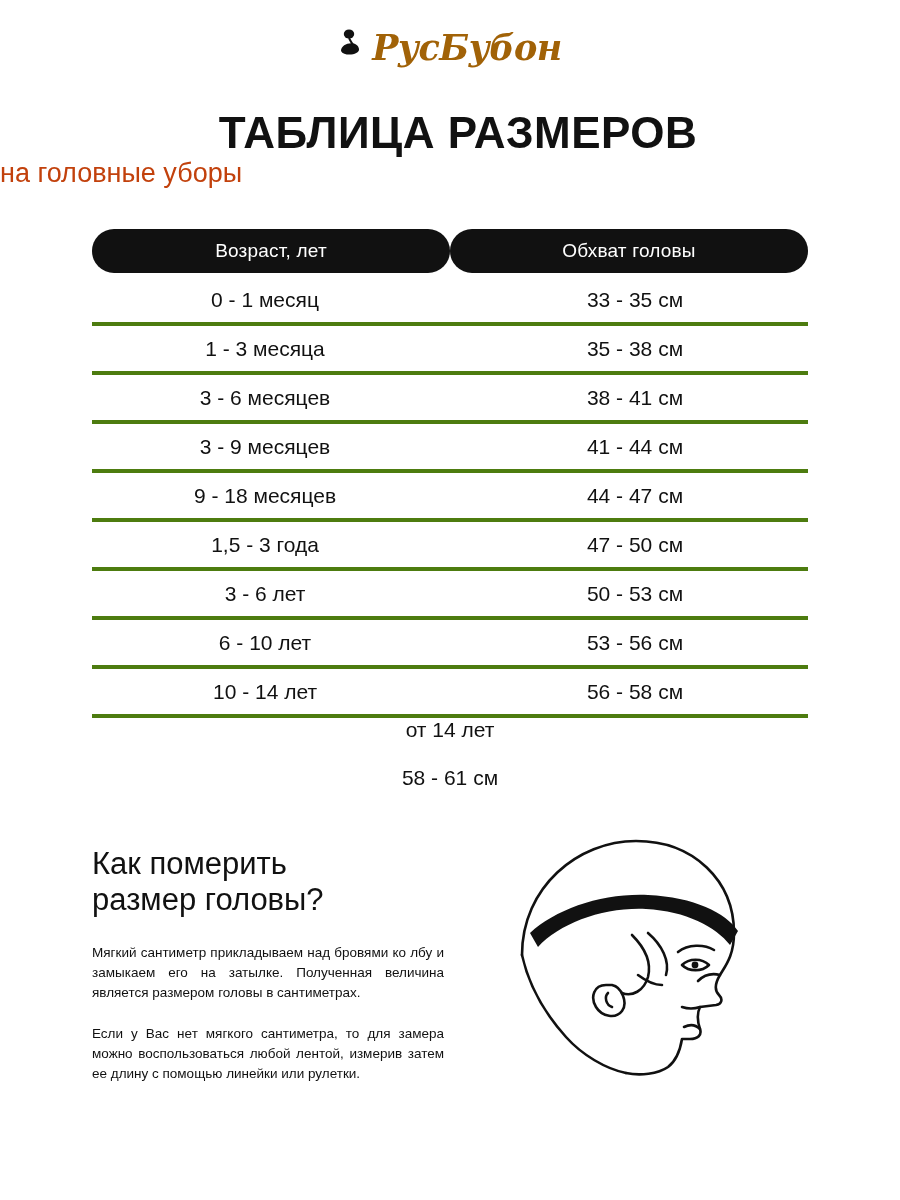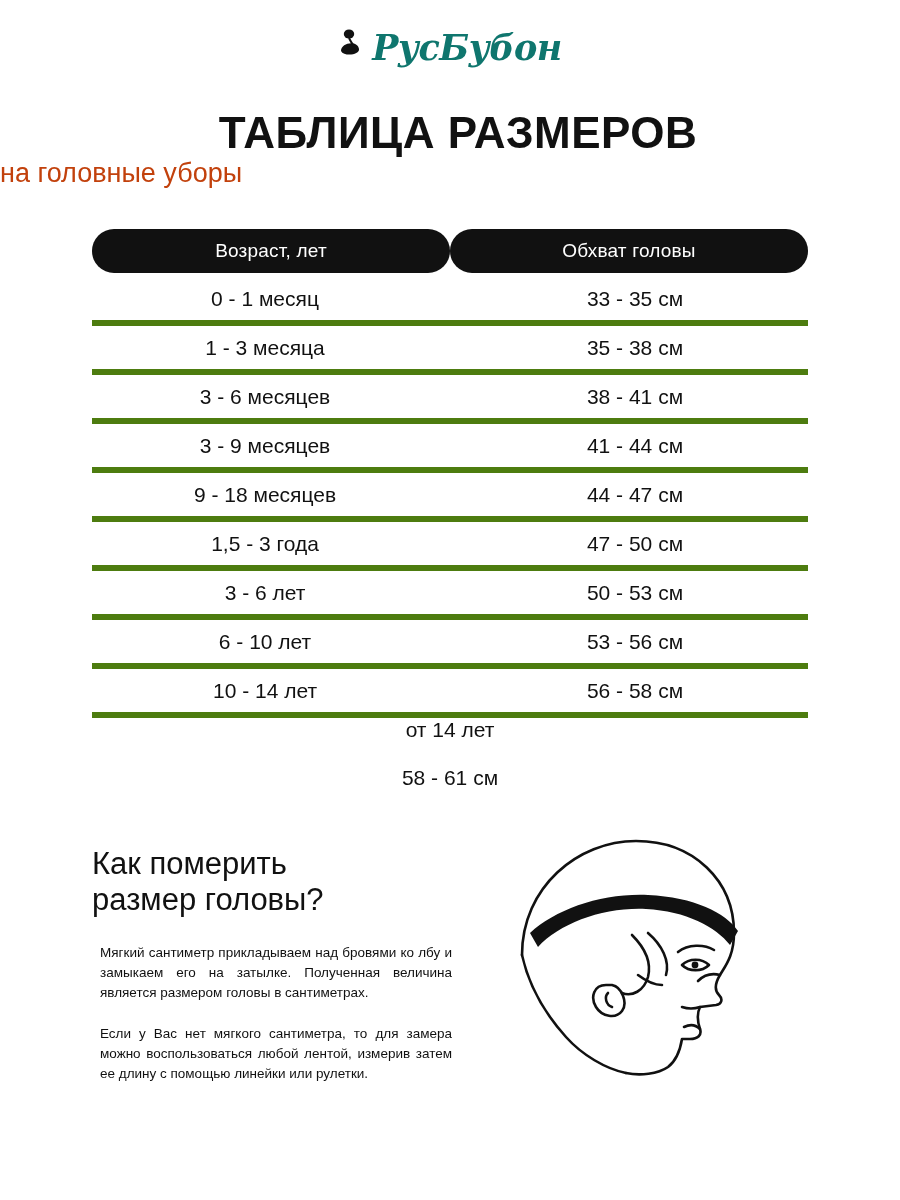--- a/index.html
+++ b/index.html
@@ -38,21 +38,21 @@
     height: 30px;
     position: relative;
     margin-top: -6px;
   }
   .brand-name {
     font-family: "DejaVu Serif", serif;
     font-weight: bold;
     font-style: italic;
     font-size: 35px;
     letter-spacing: -0.5px;
-    color: #0f766e;
+    color: #a16207;
   }
 
   
   .title {
     text-align: center;
     font-size: 44px;
     font-weight: bold;
     letter-spacing: 0.5px;
     margin: 52px 0 0 16px;
     color: #111111;
@@ -85,21 +85,21 @@
     letter-spacing: 0.2px;
   }
   .body-rows {
     margin-top: 4px;
   }
   .row {
     display: flex;
     gap: 24px;
     height: 49px;
     align-items: center;
-    border-bottom: 6px solid #4d7c0f;
+    border-bottom: 4px solid #4d7c0f;
   }
   .row.last { border-bottom: none; flex-direction: column; }
   .cell {
     flex: 1 1 0;
     text-align: center;
     font-size: 21px;
     color: #111111;
   }
   .cell.age { font-size: 21px; }
   .cell.circ { font-size: 21px; }
@@ -119,21 +119,21 @@
     line-height: 1.18;
     color: #111111;
     margin: 0;
     font-weight: normal;
   }
   .para {
     font-size: 13.5px;
     line-height: 1.5;
     color: #111111;
     text-align: justify;
-    margin: 24px 0 0 8px;
+    margin: 24px 0 0 0;
     max-width: 352px;
   }
   .para.second { margin-top: 20px; }
 
   .bottom-right {
     flex: 1 1 auto;
     display: flex;
     justify-content: center;
     padding-top: 4px;
   }

